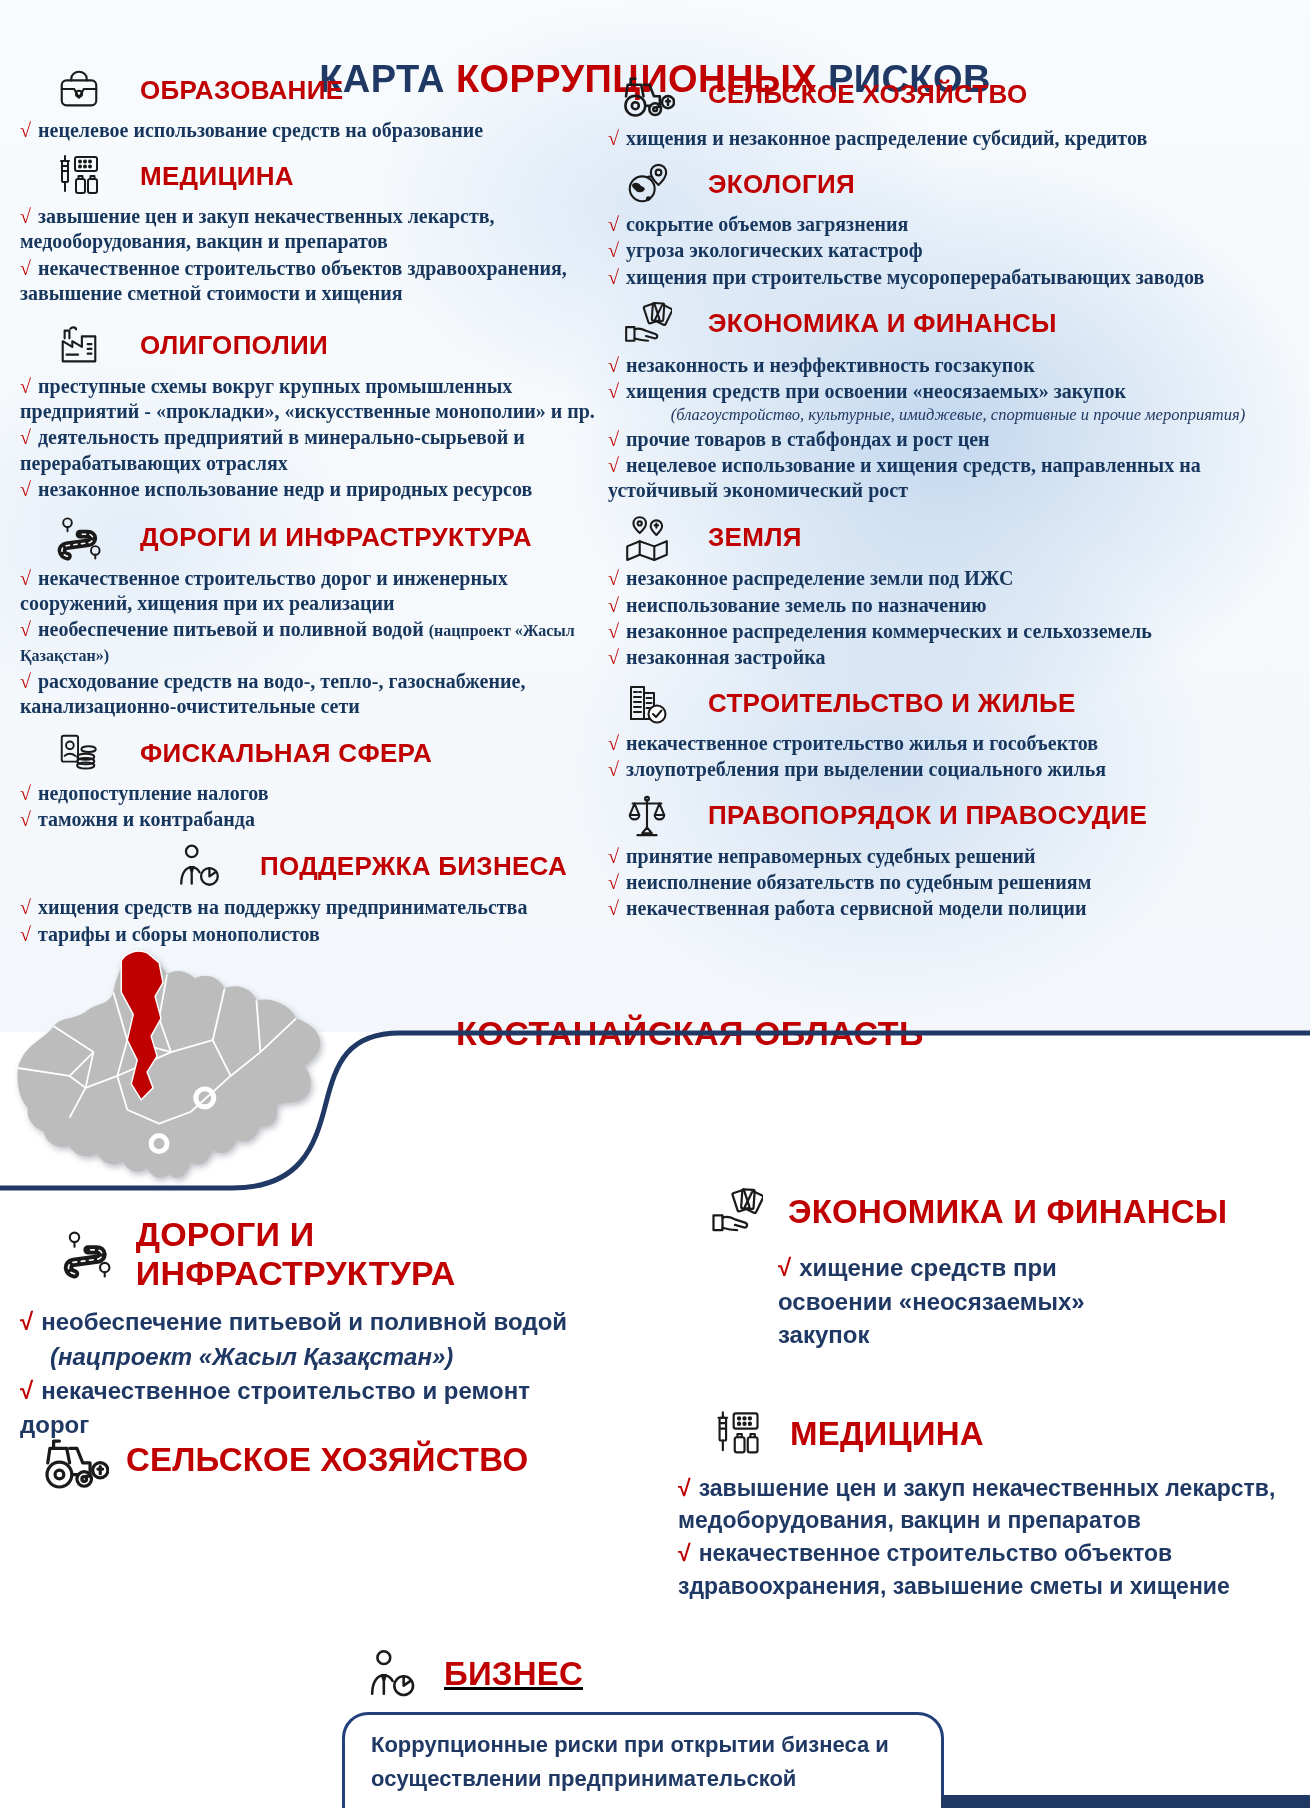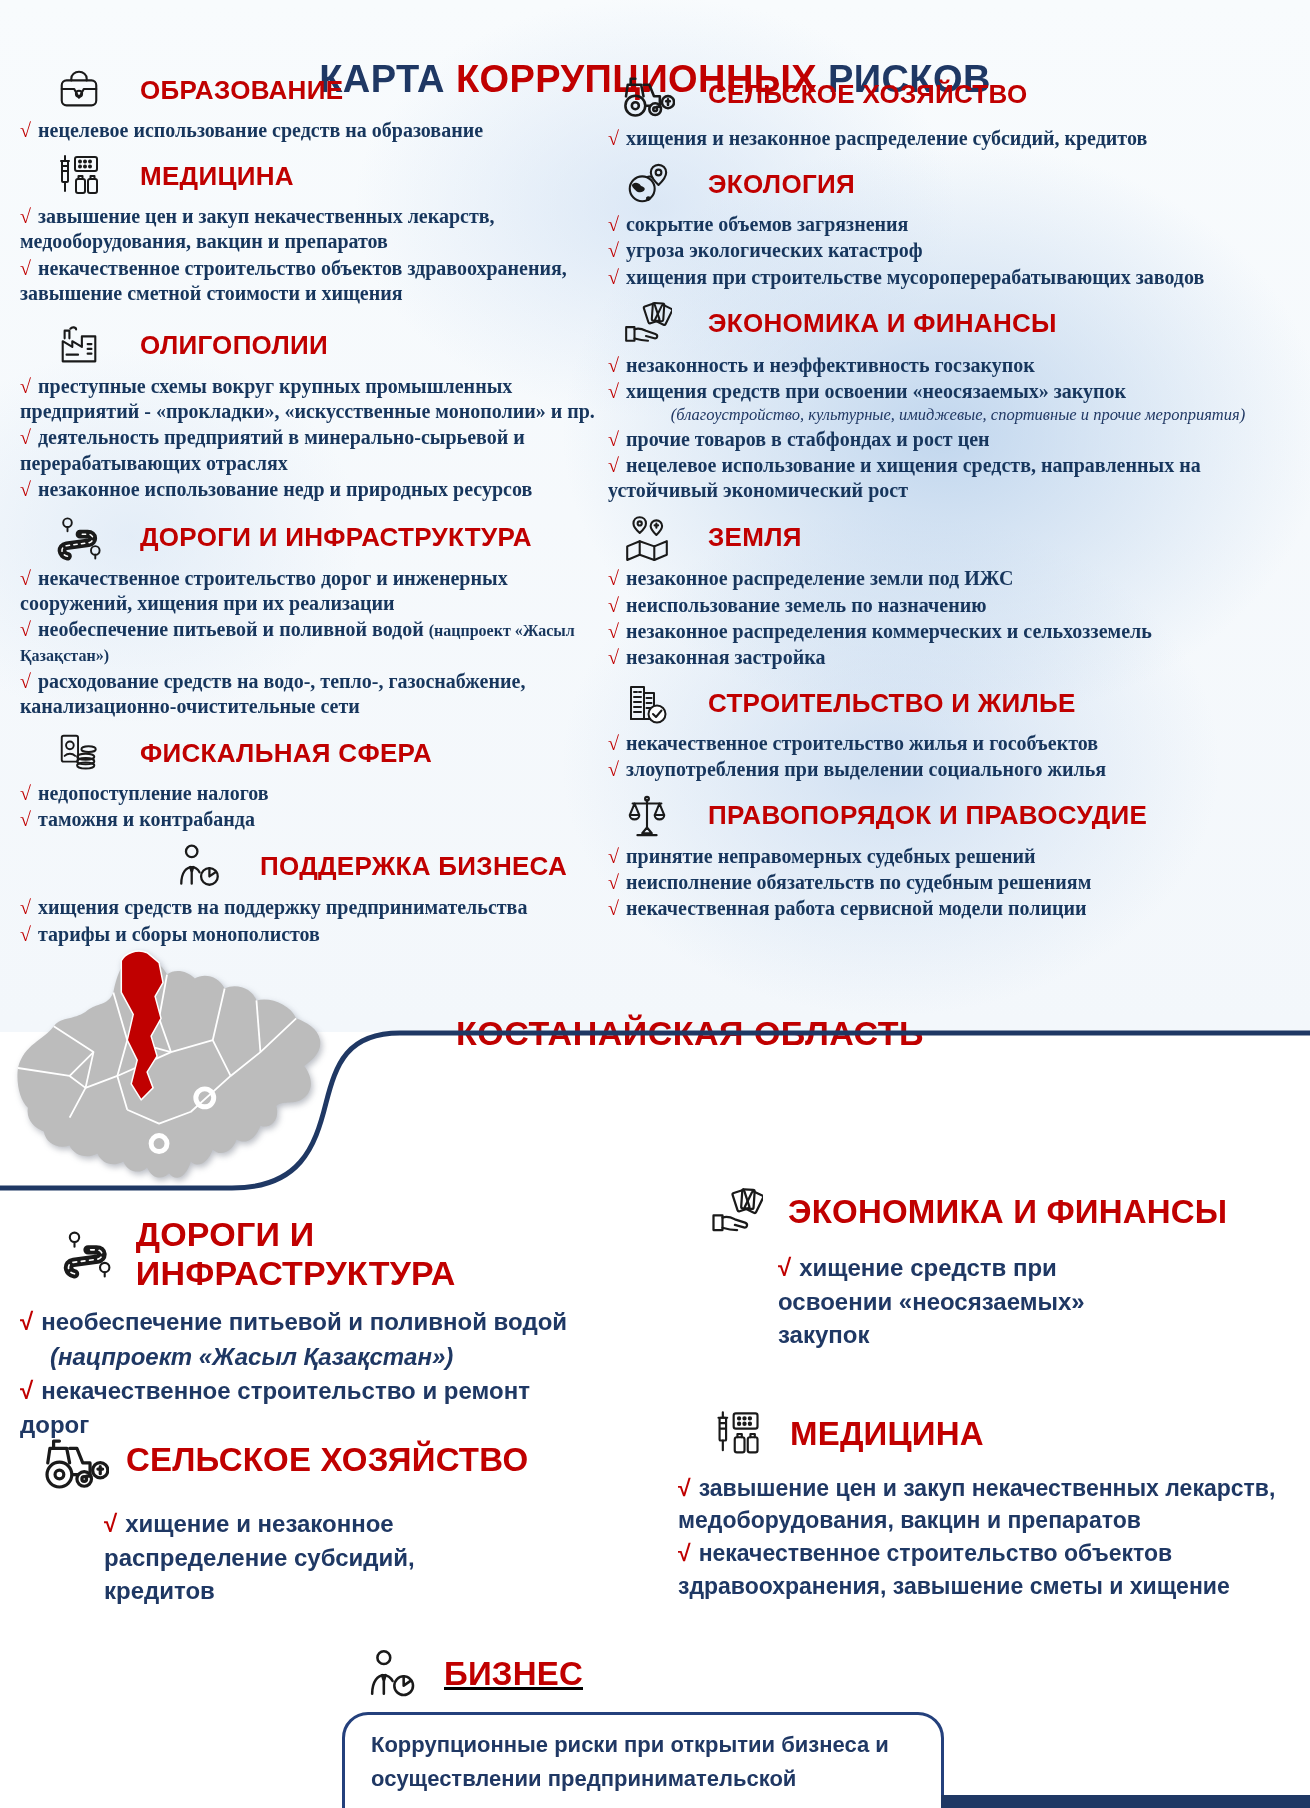--- a/index.html
+++ b/index.html
@@ -480,24 +480,20 @@
 
   <section class="bsec b-agri">
     <div class="b-head">
       <span class="b-icon">
           <svg width="70" height="70">
             <use href="#i-tractor"></use>
           </svg>
         </span>
       <h2 class="b-title">СЕЛЬСКОЕ ХОЗЯЙСТВО</h2>
     </div>
-    <ul class="b-items">
-
-    <li class="risk"><span class="chk">√</span><span>хищение и незаконное распределение субсидий, кредитов</span></li>
-      </ul>
   </section>
 
   <section class="bsec b-med">
     <div class="b-head">
       <span class="b-icon">
           <svg width="52" height="52">
             <use href="#i-medicine"></use>
           </svg>
         </span>
       <h2 class="b-title">МЕДИЦИНА</h2>

